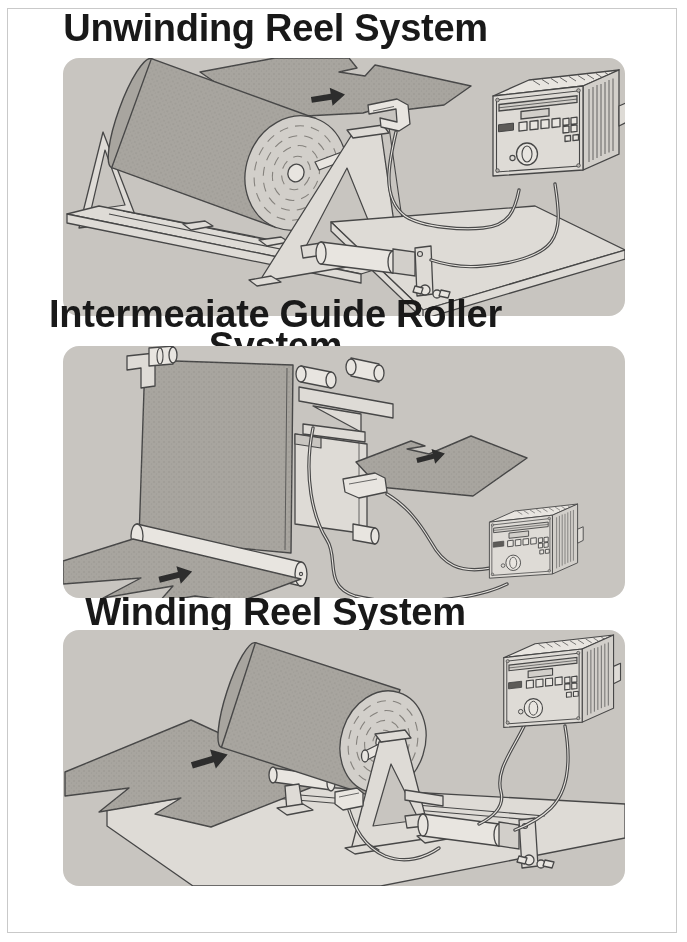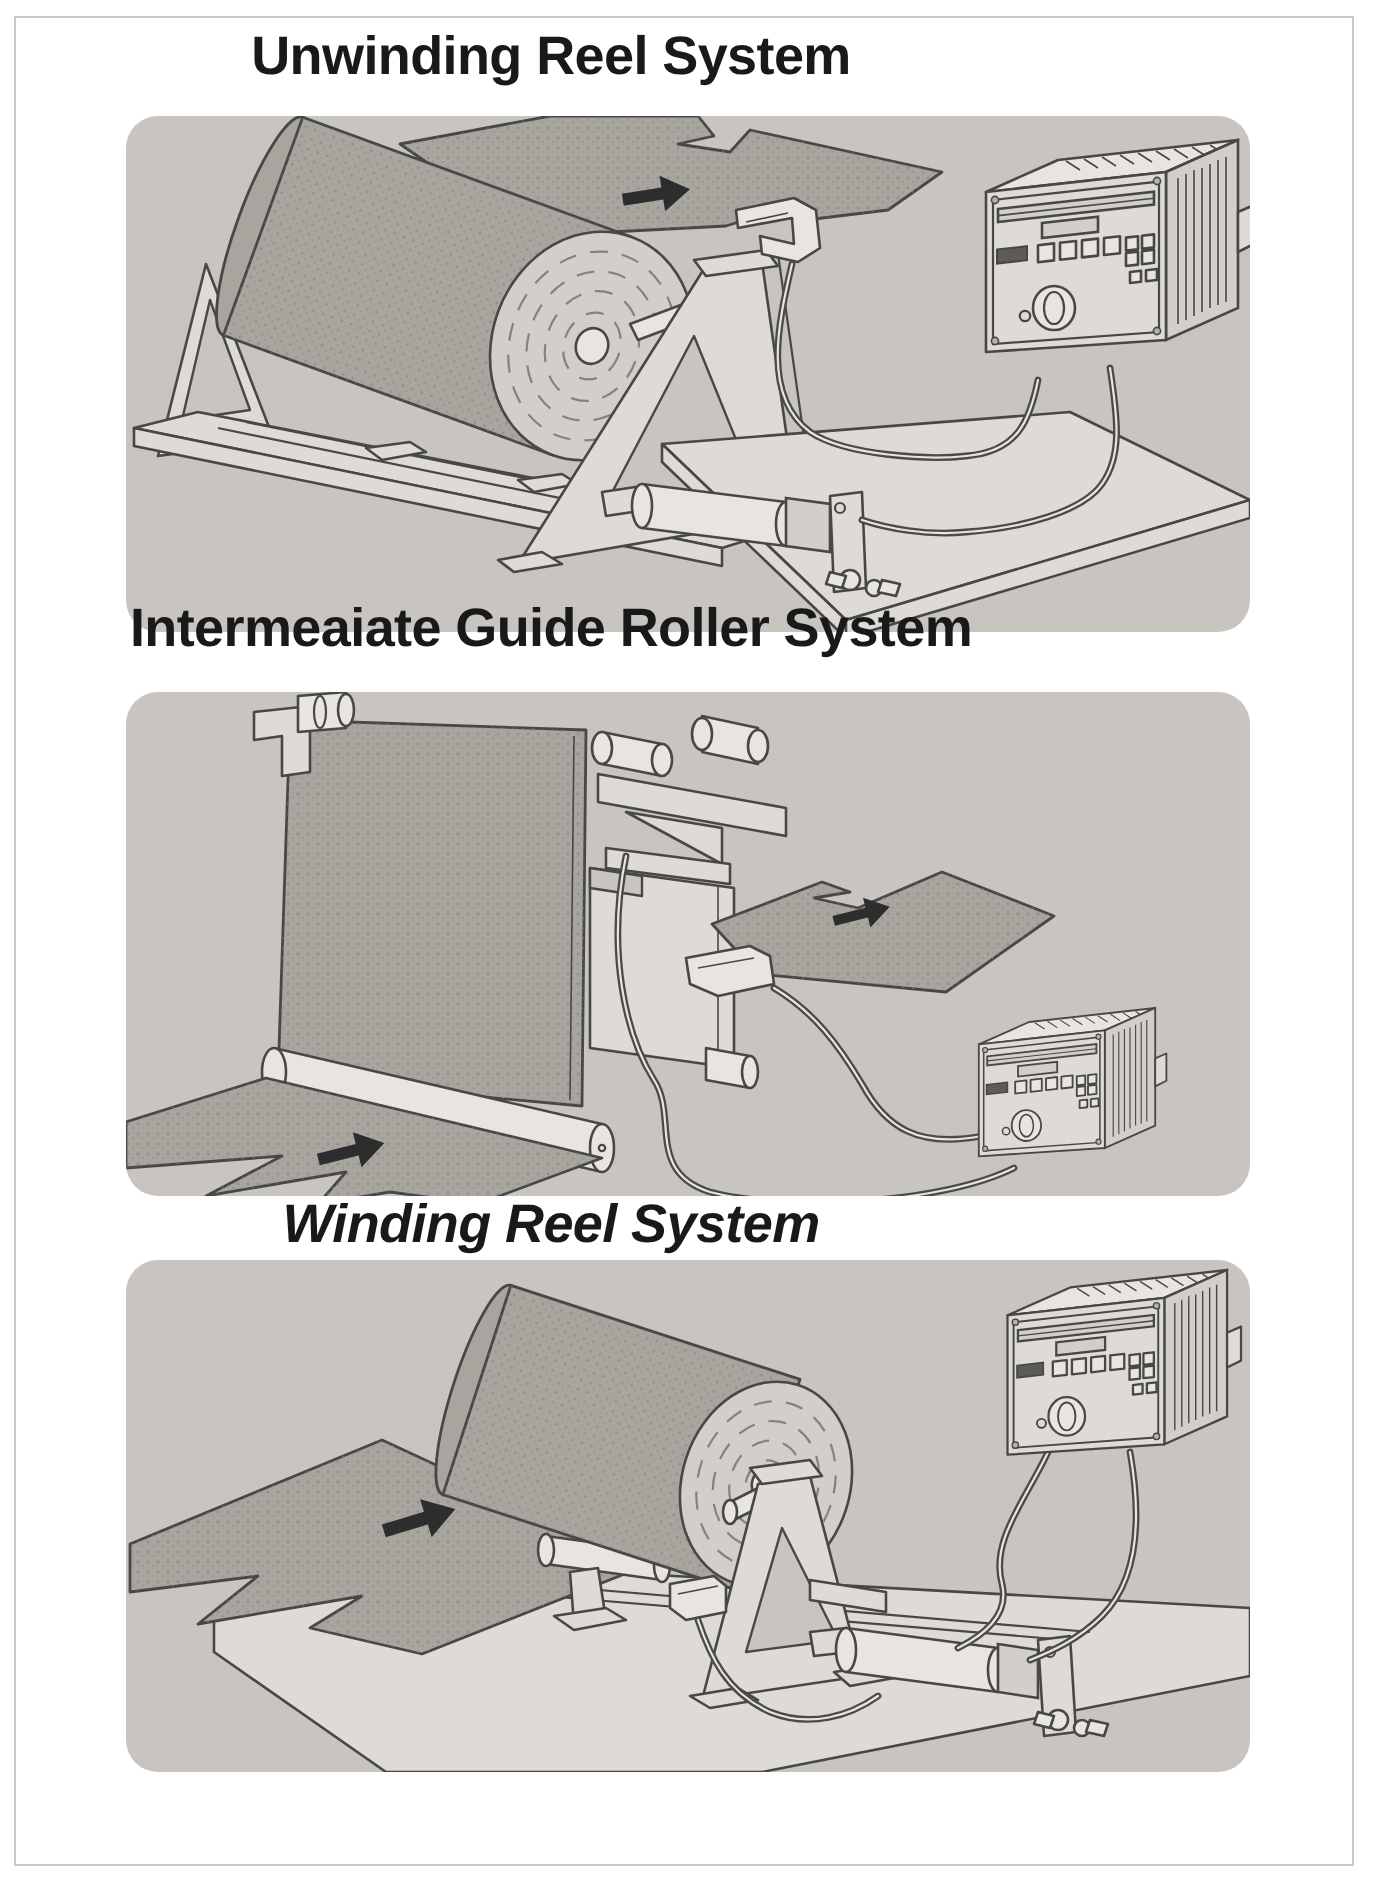--- a/index.html
+++ b/index.html
@@ -9,24 +9,24 @@
     font-family:"Liberation Sans",sans-serif;
     overflow:hidden;
   }
   .frame{
     position:absolute;left:7px;top:8px;width:668px;height:923px;
     border:1px solid var(--border-color,#c9c9c9);
     background:var(--page-background,#fff);
   }
   .sec-title{
     position:absolute;left:0;width:551px;margin:0;text-align:center;
-    font-weight:700;font-size:27px;line-height:32px;
+    font-weight:700;font-size:38px;line-height:32px;
     color:var(--title-color,#191919);letter-spacing:-.3px;
   }
-  #t1{top:12px;} #t2{top:298px;} #t3{top:596px;font-style:italic;}
+  #t1{top:12px;} #t2{top:298px;} #t3{top:596px;}
   .panel{
     position:absolute;left:63px;width:562px;
     background:var(--panel-background,#c8c5c0);
     border-radius:16px;overflow:hidden;
   }
   #p1{top:58px;height:258px;}
   #p2{top:346px;height:252px;}
   #p3{top:630px;height:256px;}
   svg{display:block}
   .web{fill:var(--web-fill,#a8a59f);stroke:var(--outline,#474747);stroke-width:1.4;stroke-linejoin:round;}

